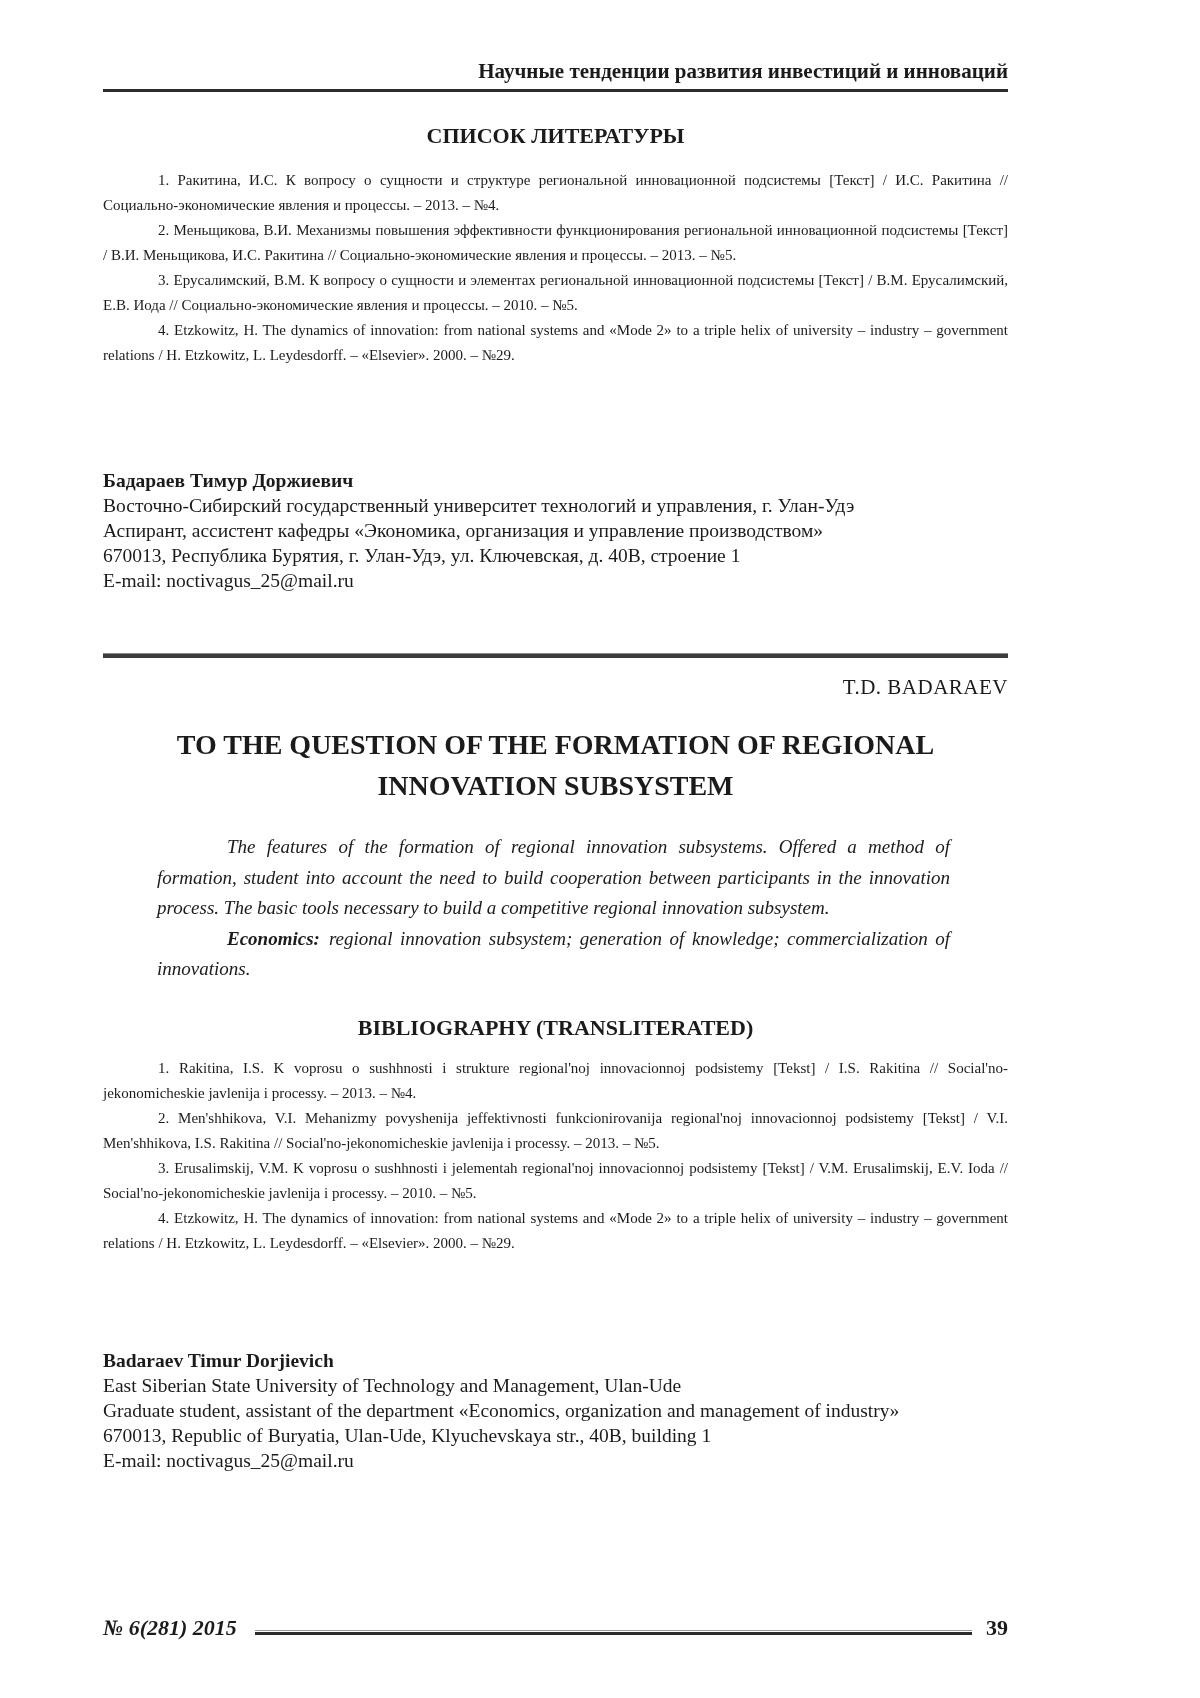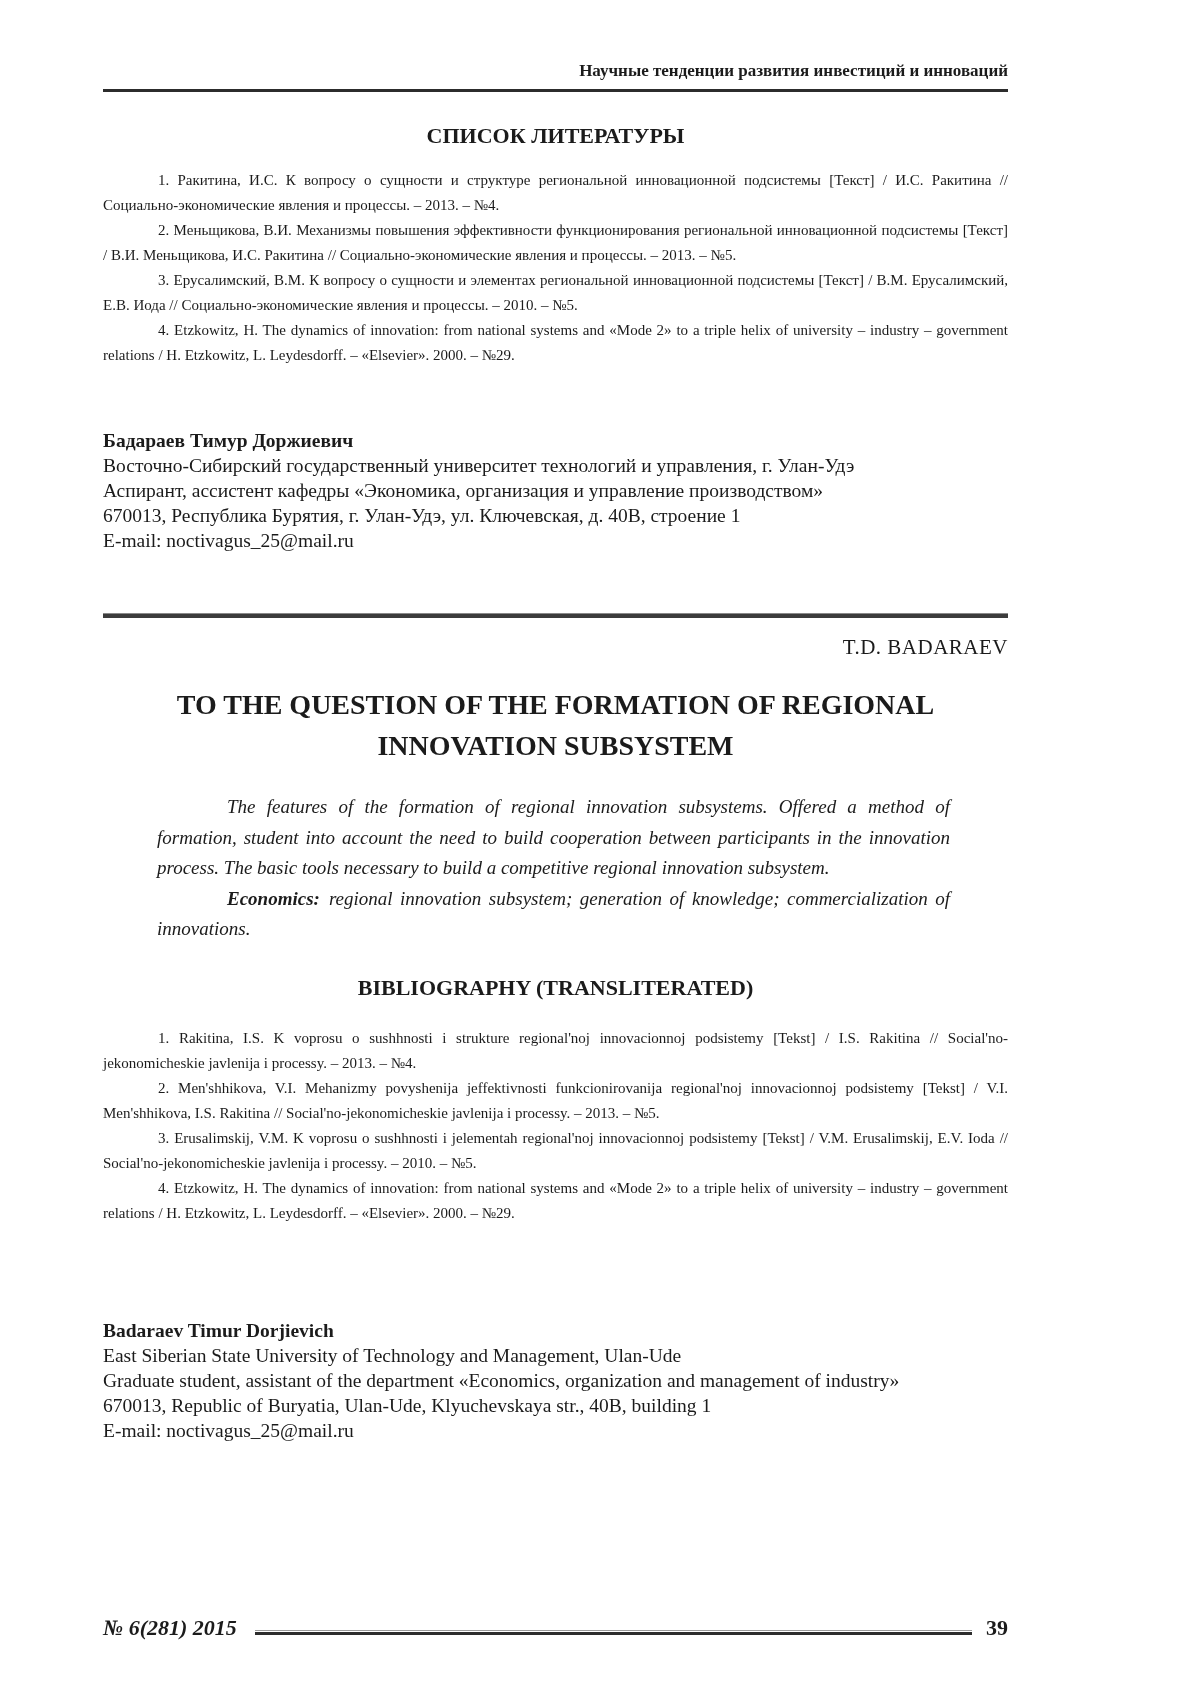--- a/index.html
+++ b/index.html
@@ -18,21 +18,21 @@
     position: absolute;
     left: 103px;
     width: 905px;
     top: 0;
   }
   
   .running-header {
     margin-top: 58px;
     text-align: right;
     font-weight: bold;
-    font-size: 17px;
+    font-size: 21px;
     line-height: 26px;
     padding-bottom: 5px;
     border-bottom: 3px solid #2c2c2c;
   }
   
   .section-title {
     margin-top: 29px;
     text-align: center;
     font-weight: bold;
     font-size: 22px;
@@ -43,21 +43,21 @@
   .ref-list p {
     margin: 0;
     font-size: 15px;
     line-height: 25px;
     text-align: justify;
     text-indent: 55px;
   }
   
   .author-block { font-size: 19.5px; line-height: 25px; }
   .author-block .author-name { font-weight: bold; }
-  .ru-author { margin-top: 60px; }
+  .ru-author { margin-top: 100px; }
   .en-author { margin-top: 92px; }
   
   .divider {
     margin-top: 60px;
     height: 4px;
     background: #3c3c3c;
     border-top: 1px solid #8a8a8a;
   }
   .author-caps {
     margin-top: 16px;
@@ -77,21 +77,21 @@
   .abstract-block {
     margin: 26px 58px 0 54px;
     font-style: italic;
     font-size: 19px;
     line-height: 30.5px;
     text-align: justify;
   }
   .abstract-block p { margin: 0; text-indent: 70px; }
   .kw-label { font-weight: bold; margin-right: 9px; }
   .biblio-title { margin-top: 28px; }
-  .translit-refs { margin-top: 24px; }
+  .translit-refs { margin-top: 14px; }
   
   .footer {
     position: absolute;
     left: 103px;
     width: 905px;
     top: 1583px;
     display: flex;
     align-items: flex-end;
     font-size: 22px;
   }

